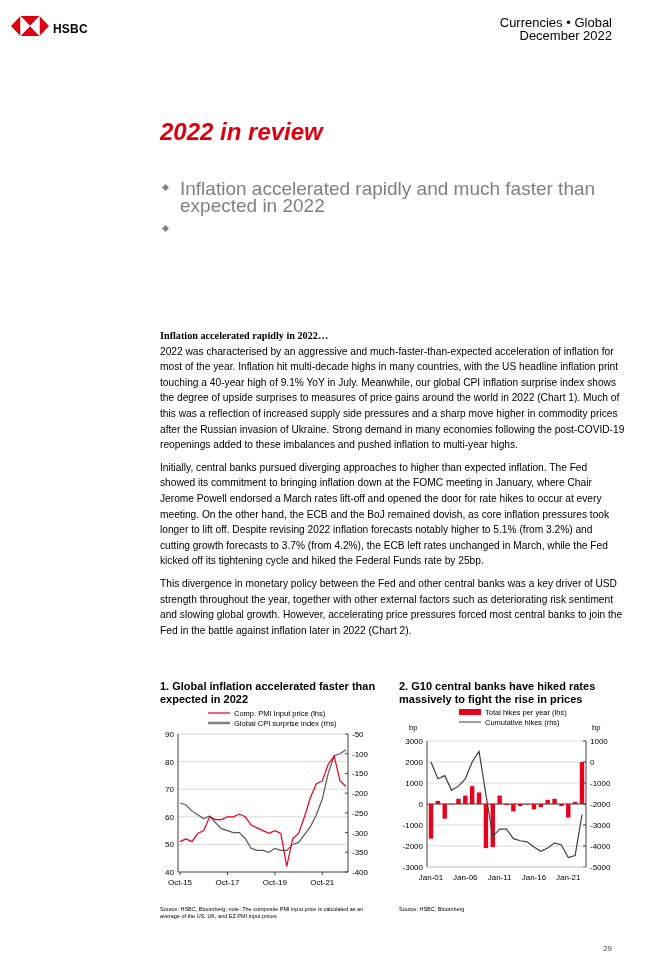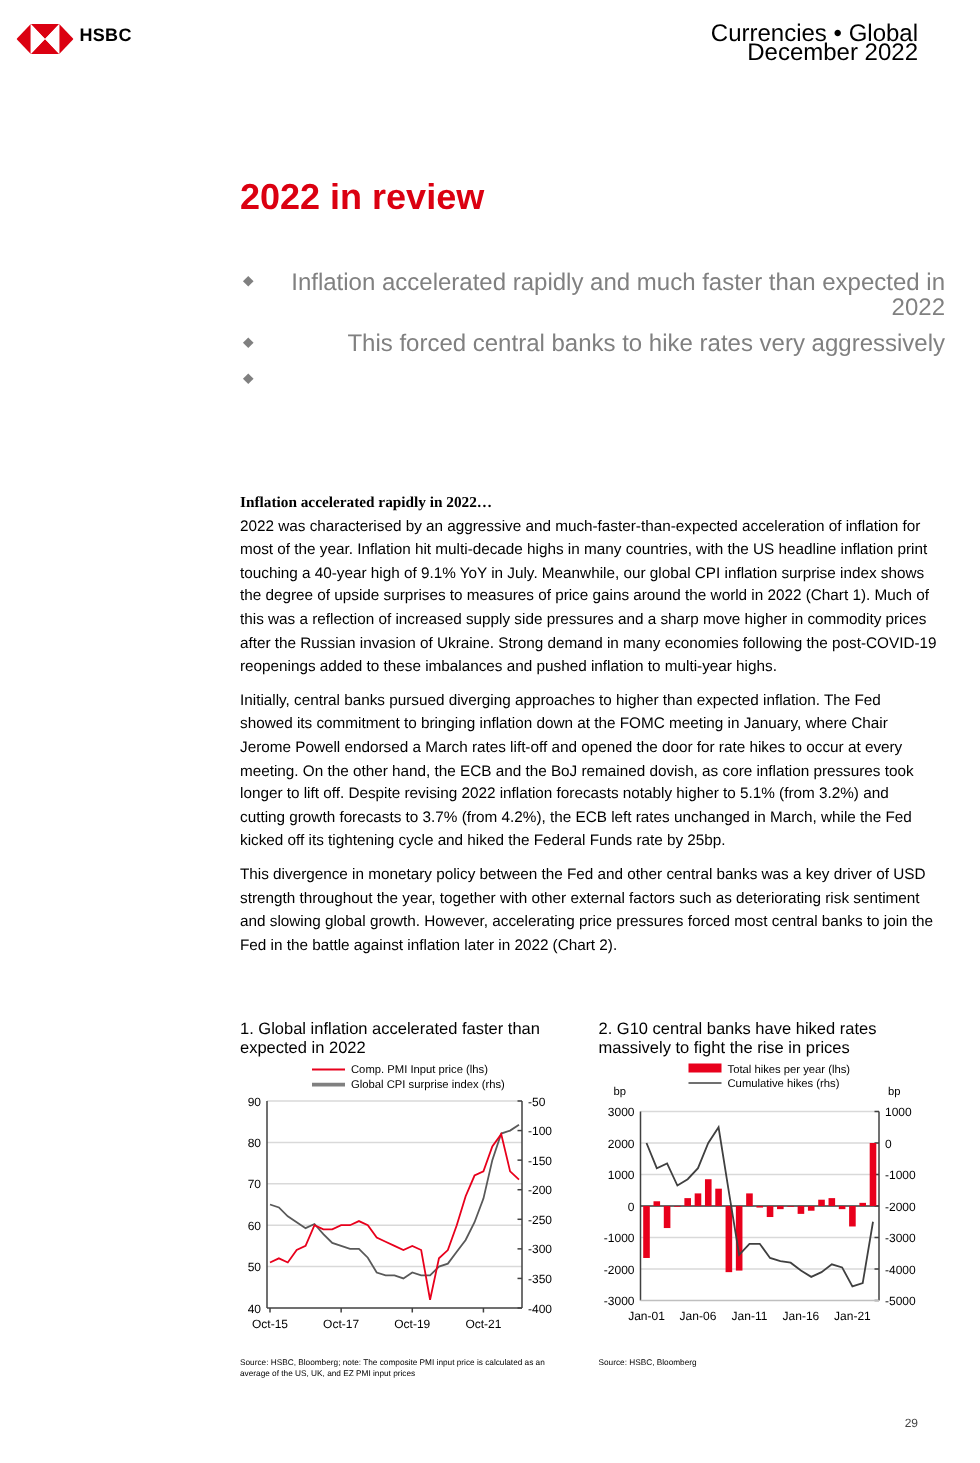--- a/index.html
+++ b/index.html
@@ -1,29 +1,29 @@
 <!DOCTYPE html>
 <html><head>
 <meta charset="utf-8">
 <style>
   html, body { margin: 0; padding: 0; background: #ffffff; }
   body { width: 653px; height: 975px; position: relative; overflow: hidden; font-family: "Liberation Sans", sans-serif; color: #000; }
-  .logo { position: absolute; left: 11px; top: 16px; display: flex; align-items: flex-start; }
+  .logo { position: absolute; left: 11px; top: 16px; display: flex; align-items: flex-end; }
   .logo svg { display: block; }
   .logo-text { font-weight: bold; font-size: 12px; margin-left: 4px; letter-spacing: 0.2px; }
-  .header-right { position: absolute; right: 41px; top: 16px; text-align: right; font-size: 16px; line-height: 13px; }
-  .title { position: absolute; left: 160px; top: 118px; color: #db0011; font-size: 24px; font-weight: bold; margin: 0; }
+  .header-right { position: absolute; right: 41px; top: 16px; text-align: right; font-size: 13px; line-height: 13px; }
+  .title { position: absolute; left: 160px; top: 118px; color: #db0011; font-size: 24px; font-weight: bold; margin: 0; font-style: italic; }
   .bullets { position: absolute; left: 160px; top: 180px; width: 470px; margin: 0; padding: 0; list-style: none; }
-  .bullets li { position: relative; padding-left: 20px; color: #808080; font-size: 16px; line-height: 17px; margin-bottom: 7px; text-align: right; }
+  .bullets li { position: relative; padding-left: 20px; color: #808080; font-size: 19px; line-height: 17px; margin-bottom: 7px; }
   .bullets li .diamond { position: absolute; left: 3px; top: 5px; width: 5px; height: 5px; background: #808080; transform: rotate(45deg); }
   .body-text { position: absolute; left: 160px; top: 328px; width: 465px; font-size: 10.2px; line-height: 15.6px; }
   .body-text h3 { font-size: 10.2px; font-weight: bold; margin: 0; line-height: 15.6px; font-family: Liberation Serif, serif; }
   .body-text p { margin: 0 0 7px 0; }
   .chart-block { position: absolute; top: 680px; width: 230px; }
-  .chart-title { font-size: 11px; font-weight: normal; line-height: 13px; margin: 0; }
+  .chart-title { font-size: 11px; font-weight: bold; line-height: 13px; margin: 0; }
   .chart-source { font-size: 5.5px; line-height: 7px; color: #000; }
   .page-num { position: absolute; right: 41px; top: 944px; font-size: 8px; color: #444; text-align: center; }
   svg text { font-family: "Liberation Sans", sans-serif; }
 </style>
 </head>
 <body>
 
 <div class="logo">
   <svg width="38" height="20" viewBox="0 0 38 20">
     <polygon points="0,10 9.5,0 9.5,20" fill="#db0011"></polygon>
@@ -42,21 +42,20 @@
     <span>•</span>
     <span>Global</span>
   </div>
   <div>December 2022</div>
 </div>
 
 <h1 class="title">2022 in review</h1>
 
 <ul class="bullets">
   <li><span class="diamond"></span><span>Inflation accelerated rapidly and much faster than expected in 2022</span></li>
-  <li><span class="diamond"></span><span>This forced central banks to hike rates very aggressively</span></li>
   <li><span class="diamond"></span></li>
 </ul>
 
 <div class="body-text">
   <h3>Inflation accelerated rapidly in 2022…</h3>
   <p>2022 was characterised by an aggressive and much-faster-than-expected acceleration of inflation for most of the year. Inflation hit multi-decade highs in many countries, with the US headline inflation print touching a 40-year high of 9.1% YoY in July. Meanwhile, our global CPI inflation surprise index shows the degree of upside surprises to measures of price gains around the world in 2022 (Chart 1). Much of this was a reflection of increased supply side pressures and a sharp move higher in commodity prices after the Russian invasion of Ukraine. Strong demand in many economies following the post-COVID-19 reopenings added to these imbalances and pushed inflation to multi-year highs.</p>
   <p>Initially, central banks pursued diverging approaches to higher than expected inflation. The Fed showed its commitment to bringing inflation down at the FOMC meeting in January, where Chair Jerome Powell endorsed a March rates lift-off and opened the door for rate hikes to occur at every meeting. On the other hand, the ECB and the BoJ remained dovish, as core inflation pressures took longer to lift off. Despite revising 2022 inflation forecasts notably higher to 5.1% (from 3.2%) and cutting growth forecasts to 3.7% (from 4.2%), the ECB left rates unchanged in March, while the Fed kicked off its tightening cycle and hiked the Federal Funds rate by 25bp.</p>
   <p>This divergence in monetary policy between the Fed and other central banks was a key driver of USD strength throughout the year, together with other external factors such as deteriorating risk sentiment and slowing global growth. However, accelerating price pressures forced most central banks to join the Fed in the battle against inflation later in 2022 (Chart 2).</p>
 </div>
 

